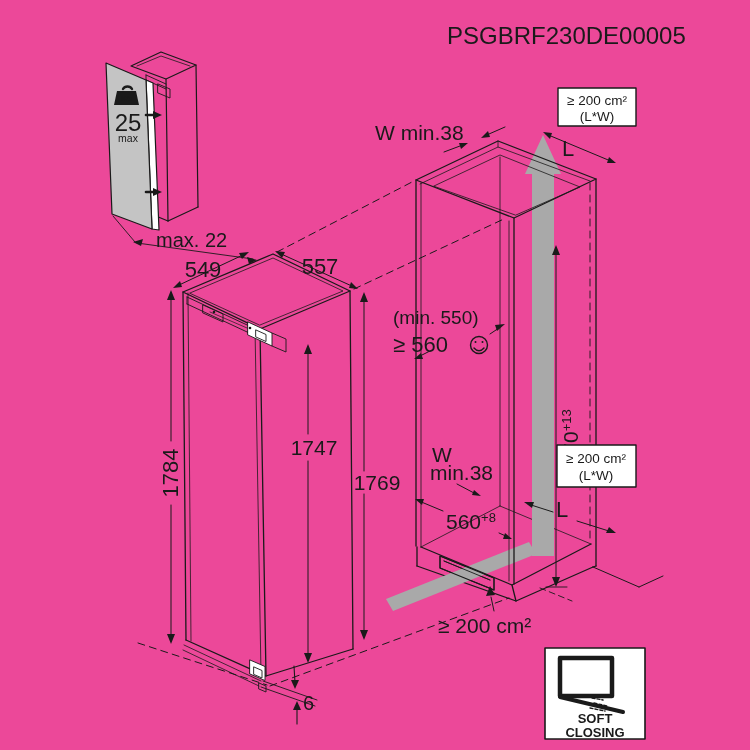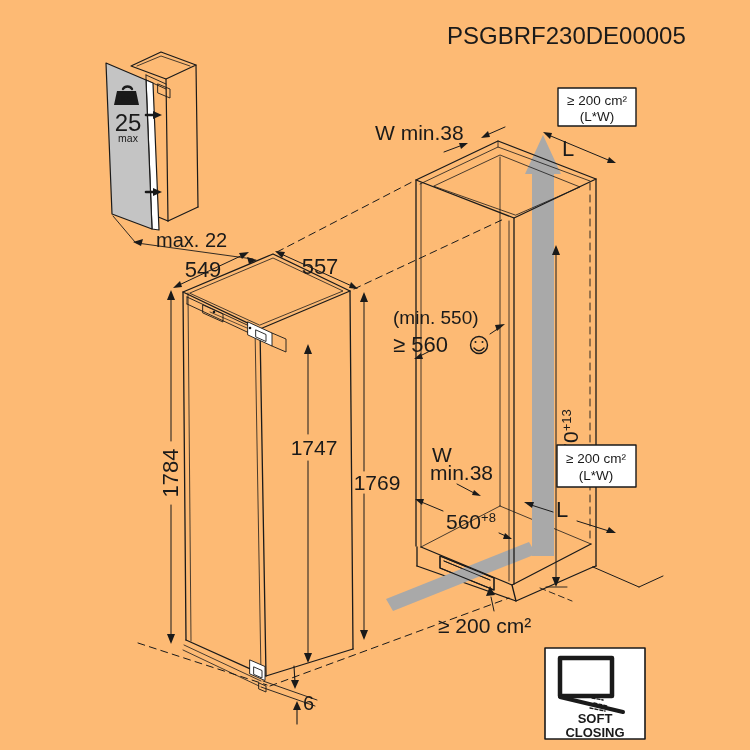--- a/index.html
+++ b/index.html
@@ -1,16 +1,16 @@
 <!DOCTYPE html>
 <html><head>
 <meta charset="utf-8">
 <style>
   html,body{margin:0;padding:0;background:#fff;}
-  .stage{width:750px;height:750px;position:relative;background:#fdba74;overflow:hidden;
+  .stage{width:750px;height:750px;position:relative;background:#ec4899;overflow:hidden;
          font-family:"Liberation Sans", sans-serif;}
   svg text{font-family:"Liberation Sans", sans-serif; fill:#1a1a1a;}
   svg{display:block;}
 </style>
 </head>
 <body>
 
 <div class="stage">
 <svg width="750" height="750" viewBox="0 0 750 750" fill="none" stroke-linecap="round" stroke-linejoin="round">
 

